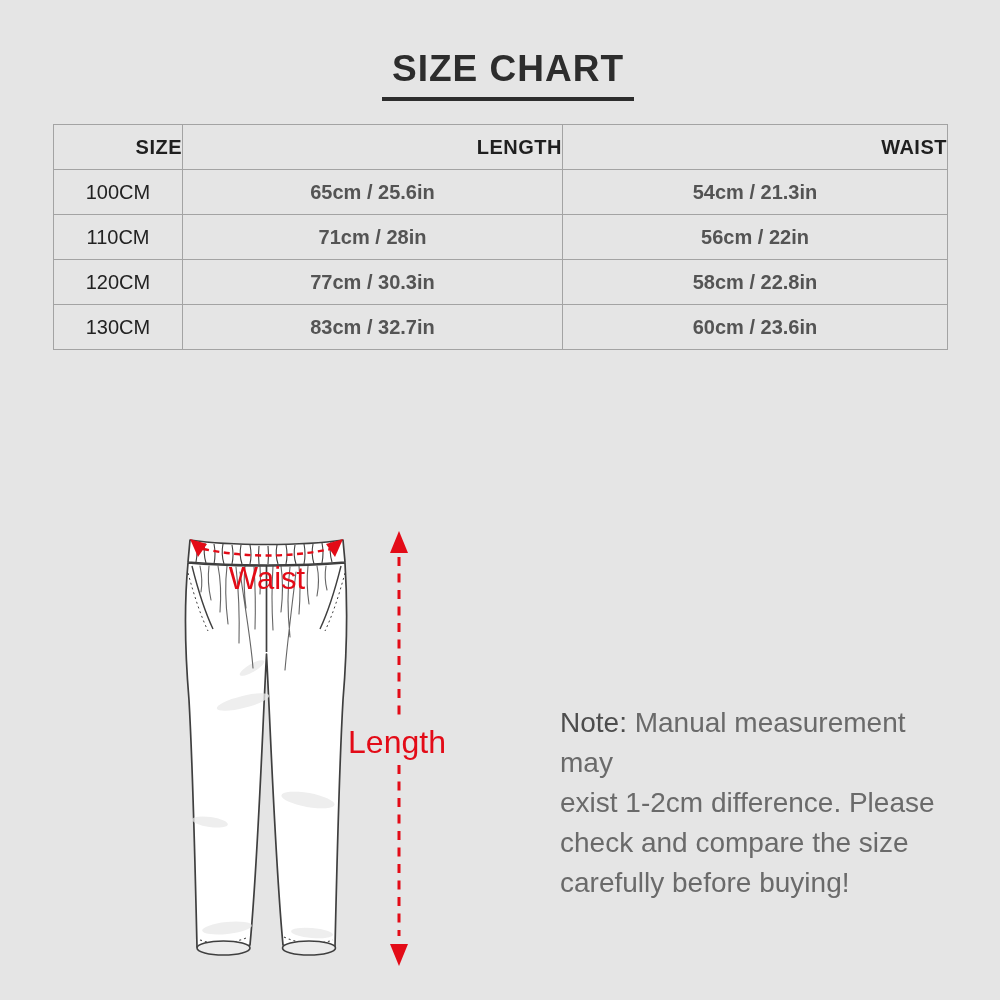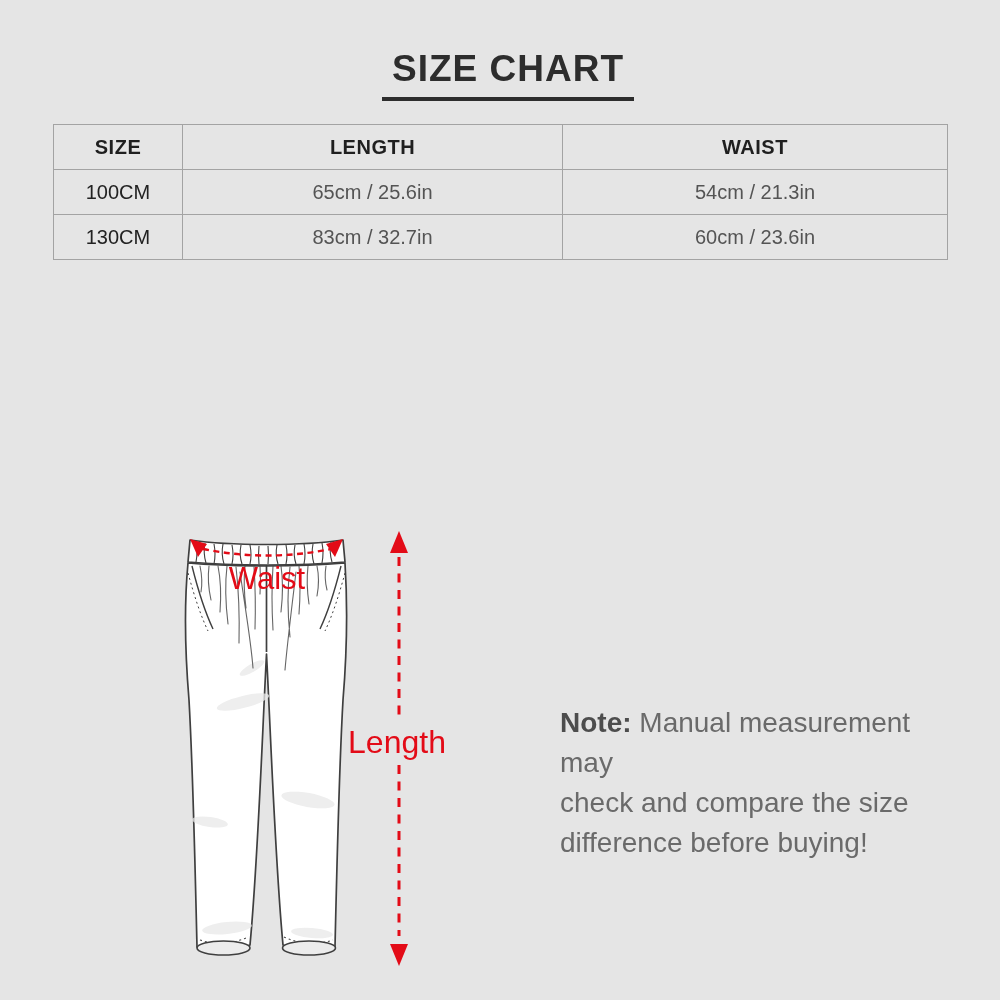--- a/index.html
+++ b/index.html
@@ -46,24 +46,25 @@
     text-align: center;
     vertical-align: middle;
     padding: 0;
   }
   .size-table th {
     height: 44px;
     font-size: 20px;
     font-weight: bold;
     color: #1f1f1f;
     letter-spacing: 0.5px;
+    text-align: right;
   }
   .size-table td { height: 44px; font-size: 20px; }
   .size-table td.size-cell { font-weight: normal; color: #222222; }
-  .size-table td.value-cell { color: #545454; }
+  .size-table td.value-cell { color: #545454; font-weight: bold; }
   .col-size   { width: 129px; }
   .col-length { width: 380px; }
   .col-waist  { width: 385px; }
 
   
   .diagram-svg {
     position: absolute;
     left: 150px;
     top: 505px;
     width: 330px;
@@ -77,21 +78,21 @@
   
   .note {
     position: absolute;
     left: 560px;
     top: 703px;
     width: 400px;
     font-size: 28px;
     line-height: 40px;
     color: #6a6a6a;
   }
-  .note-label { font-weight: bold; color: #4d4d4d; }
+  .note-label { font-weight: normal; color: #4d4d4d; }
 </style>
 </head>
 <body>
 
 <div id="page">
 
   <div class="title-wrap">
     <h1 class="title">SIZE CHART</h1>
   </div>
 
@@ -106,20 +107,30 @@
         <th>SIZE</th>
         <th>LENGTH</th>
         <th>WAIST</th>
       </tr>
     </thead>
     <tbody>
       <tr>
         <td class="size-cell">100CM</td>
         <td class="value-cell">65cm / 25.6in</td>
         <td class="value-cell">54cm / 21.3in</td>
+      </tr>
+      <tr>
+        <td class="size-cell">110CM</td>
+        <td class="value-cell">71cm / 28in</td>
+        <td class="value-cell">56cm / 22in</td>
+      </tr>
+      <tr>
+        <td class="size-cell">120CM</td>
+        <td class="value-cell">77cm / 30.3in</td>
+        <td class="value-cell">58cm / 22.8in</td>
       </tr>
       <tr>
         <td class="size-cell">130CM</td>
         <td class="value-cell">83cm / 32.7in</td>
         <td class="value-cell">60cm / 23.6in</td>
       </tr>
     </tbody>
   </table>
 
   <svg class="diagram-svg" viewBox="150 505 330 490" xmlns="http://www.w3.org/2000/svg">
@@ -213,17 +224,18 @@
       <polygon points="399,966 390,944 408,944" fill="#e30b17"></polygon>
     </g>
     <text class="red-label" x="397" y="753" font-size="32" text-anchor="middle">Length</text>
   </svg>
 
   <div class="note">
     <div>
       <span class="note-label">Note:</span>
       <span>Manual measurement may</span>
     </div>
+    <div>exist 1-2cm difference. Please</div>
     <div>check and compare the size</div>
-    <div>difference before buying!</div>
+    <div>carefully before buying!</div>
   </div>
 
 </div>
 
 </body></html>

